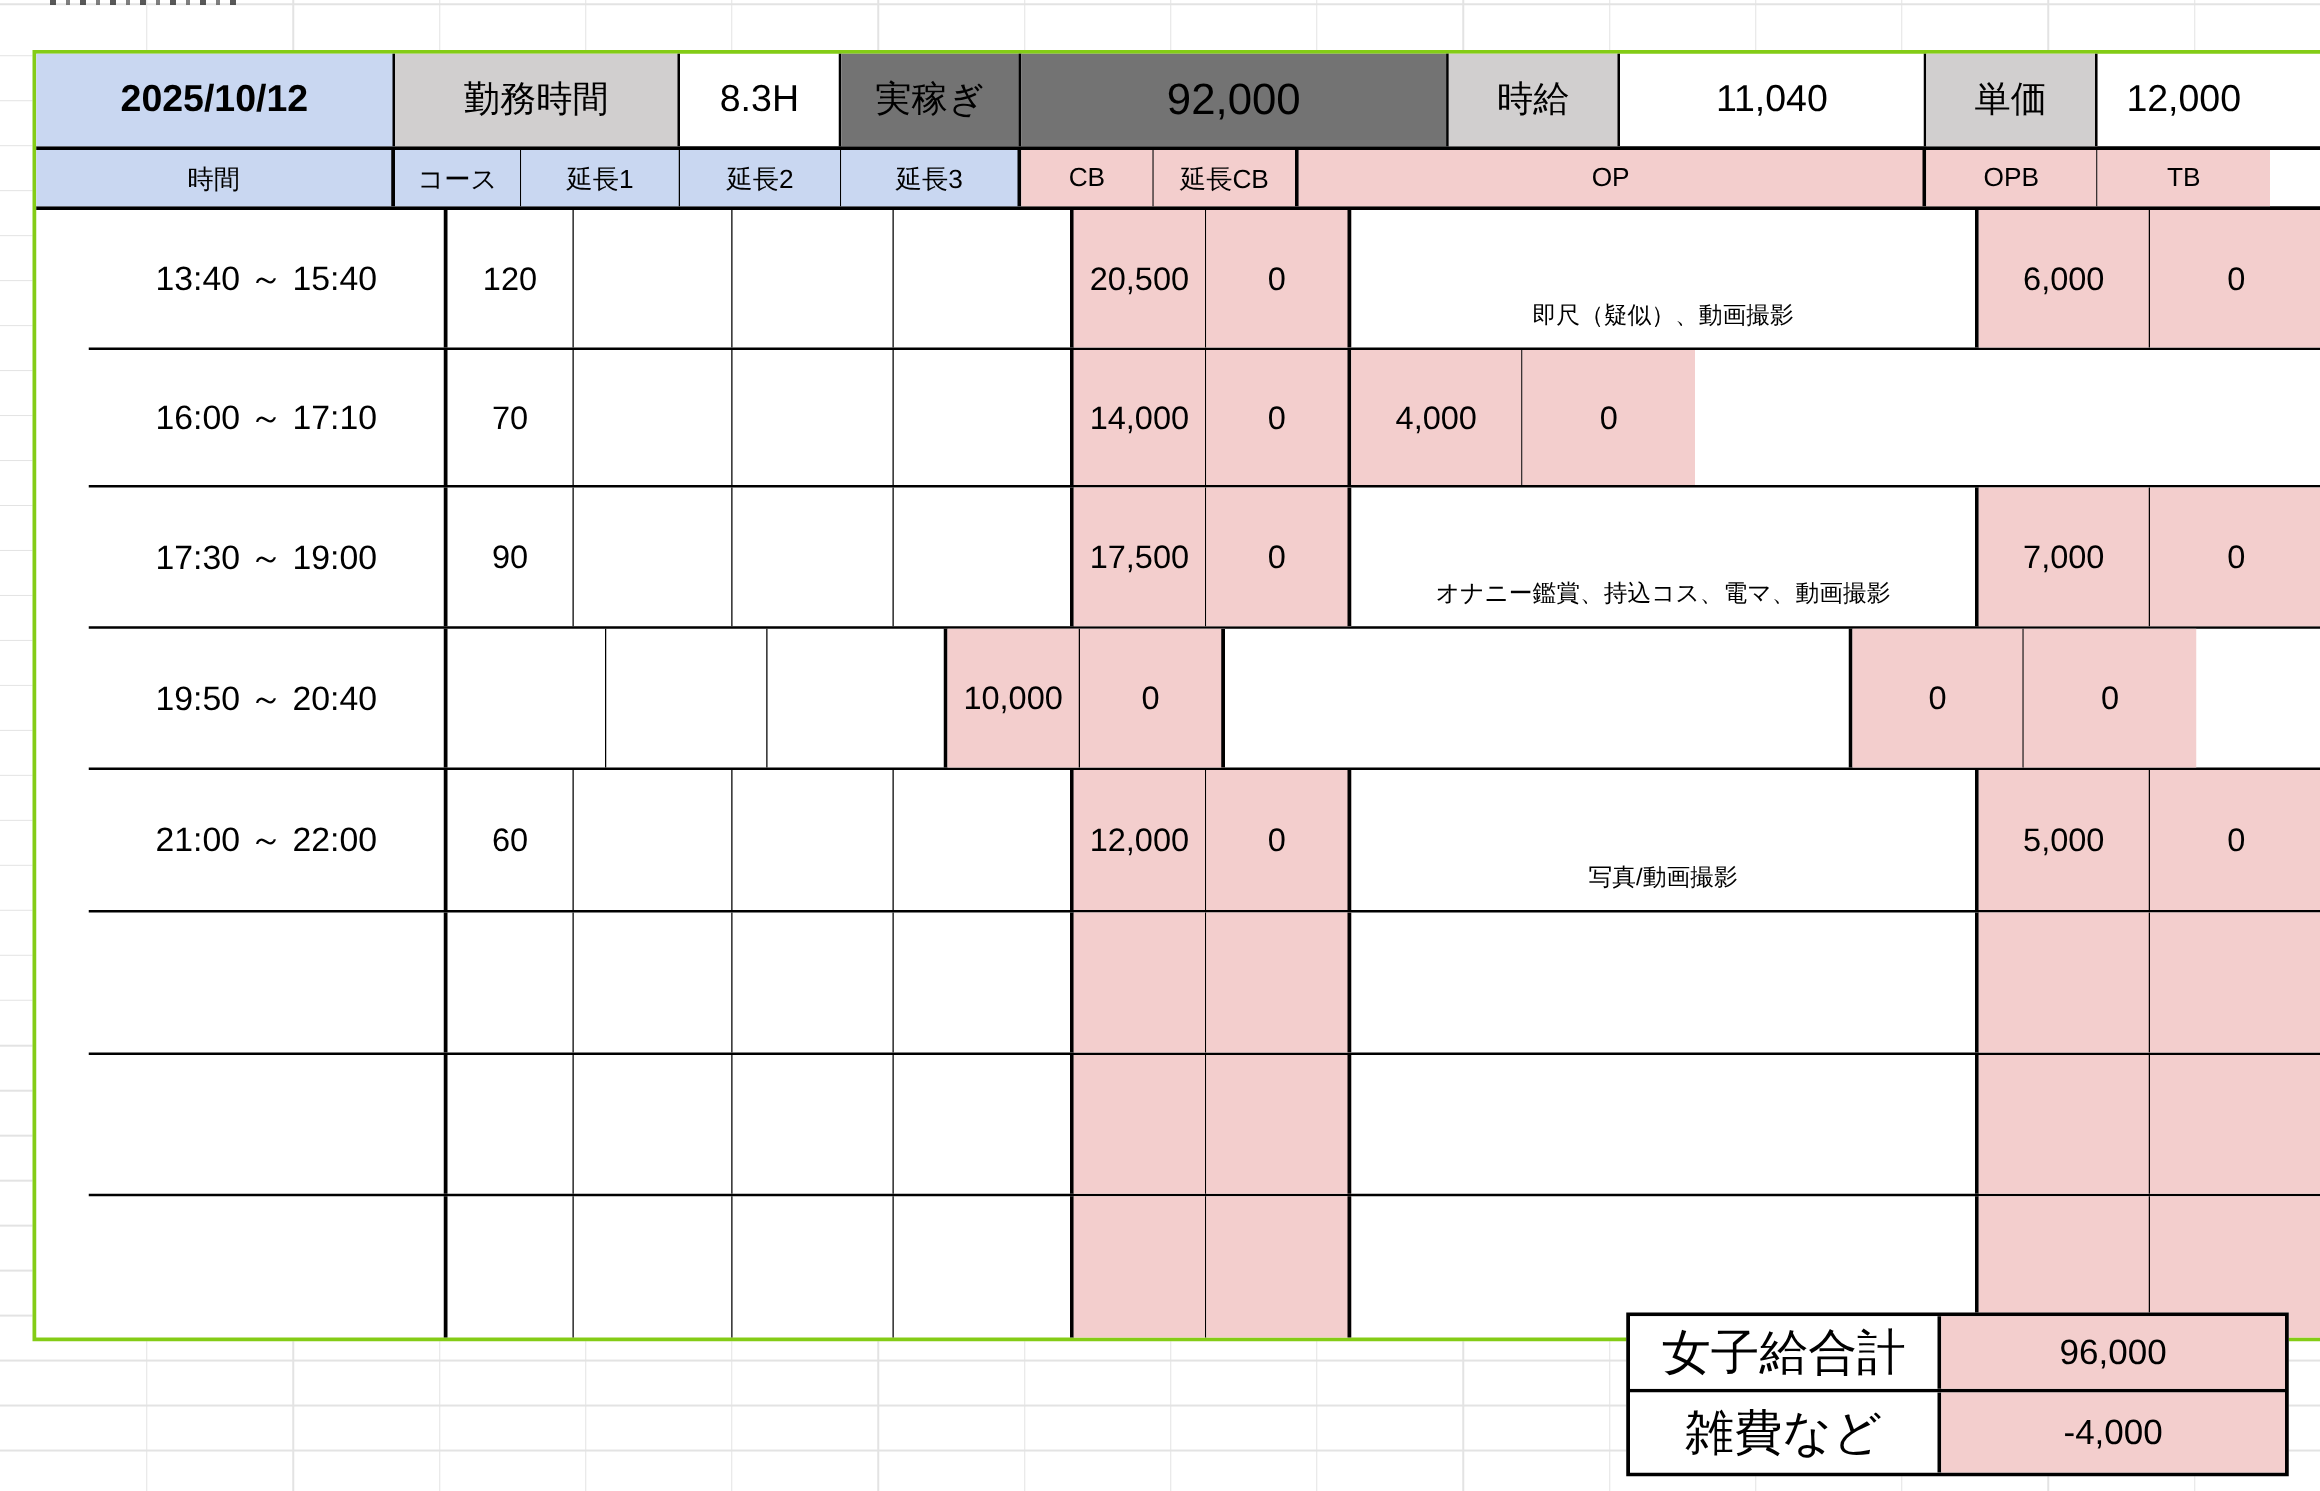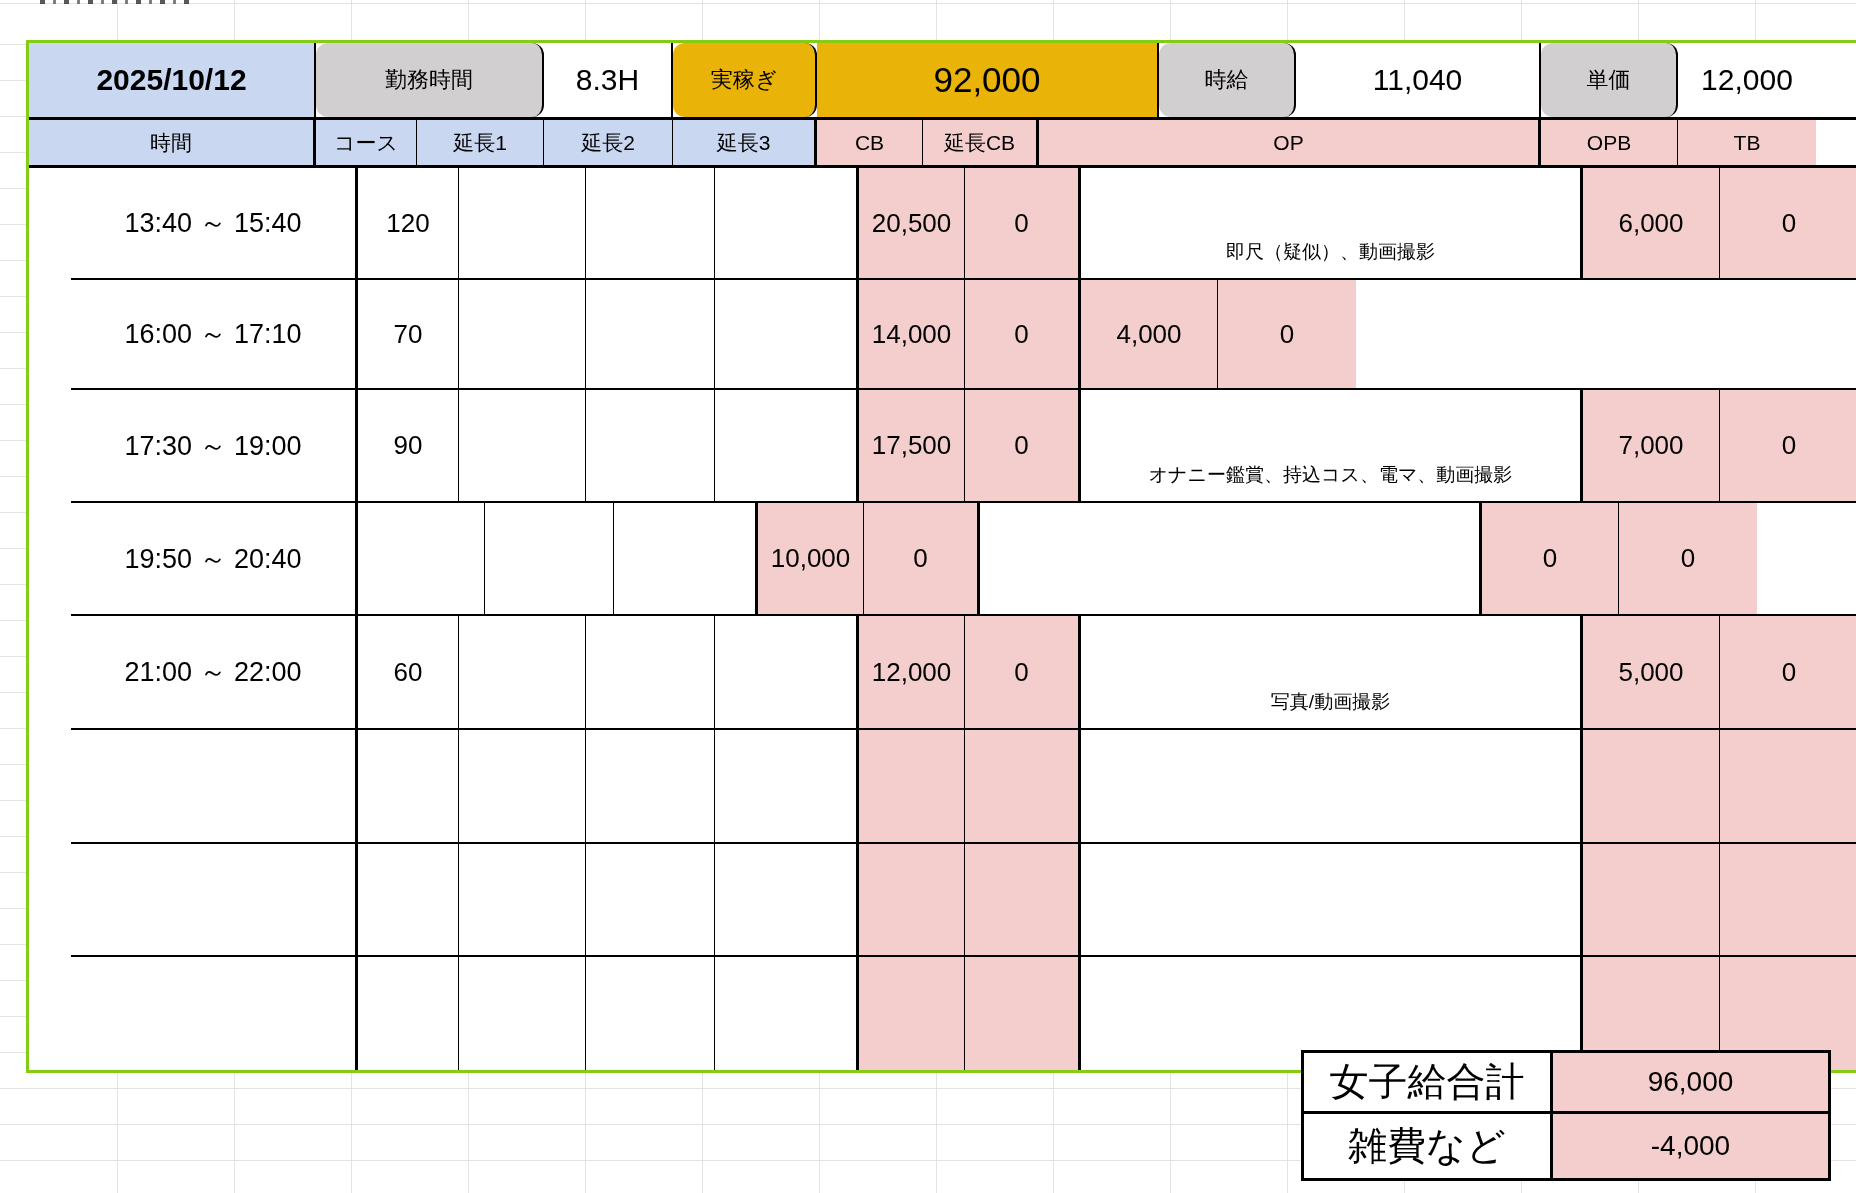--- a/index.html
+++ b/index.html
@@ -26,23 +26,23 @@
   .hrow{display:flex;height:45px;border-bottom:3px solid #000;font-size:21px;}
   .drow{display:flex;border-bottom:2.5px solid #000;margin-left:42px;}
   .drow:last-child{border-bottom:none;}
   .cell{box-sizing:border-box;border-right:1.5px solid #000;display:flex;align-items:center;justify-content:center;}
   .cell:last-child{border-right:none;}
   .bR{border-right-width:3px;}
   .w0{width:287px}.w1{width:101px}.w2{width:127px}.w3{width:129px}.w4{width:144px}
   .w5{width:106px}.w6{width:116px}.w7{width:502px}.w8{width:137px}.w9{width:138px}
   .r0{height:110px}.r1{height:108px}.r2{height:111px}.r3{height:111px}
   .r4{height:112px}.r5{height:112px}.r6{height:111px}.r7{height:113px}
-  .blue{background:#c9d7f1}.gray{background:#d1cfcf}.green{background:#eab308}.pink{background:#f3cecd}
+  .blue{background:#c9d7f1}.gray{background:#d1cfcf}.green{background:#737373}.pink{background:#f3cecd}
   .f-date{font-size:30px;font-weight:bold;}
-  .f-tlabel{font-size:22px;border-radius:12px;}
+  .f-tlabel{font-size:29px;}
   .f-tval{font-size:30px;}
   .f-big{font-size:35px;}
   .f-time{font-size:27px;}
   .f-num{font-size:26px;}
   .op-cell{align-items:flex-end;padding-bottom:13px;font-size:19px;}
   
   .footer{position:absolute;left:1301px;top:1050px;border:3px solid #000;background:#fff;}
   .frow{display:flex;border-bottom:3px solid #000;}
   .frow:last-child{border-bottom:none;}
   .frow .flabel{box-sizing:border-box;width:249px;border-right:3px solid #000;

